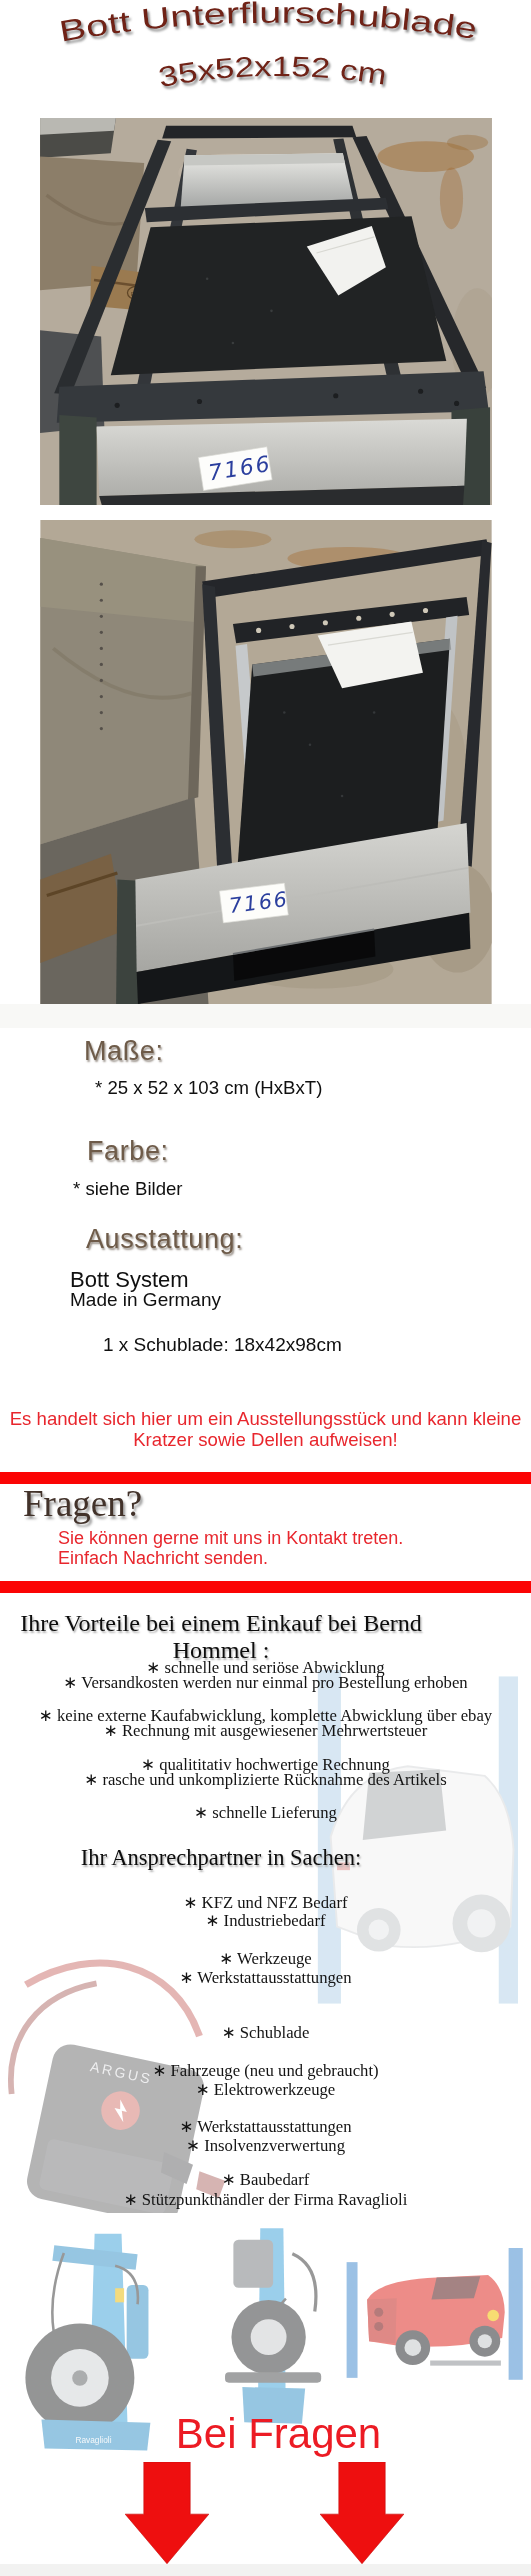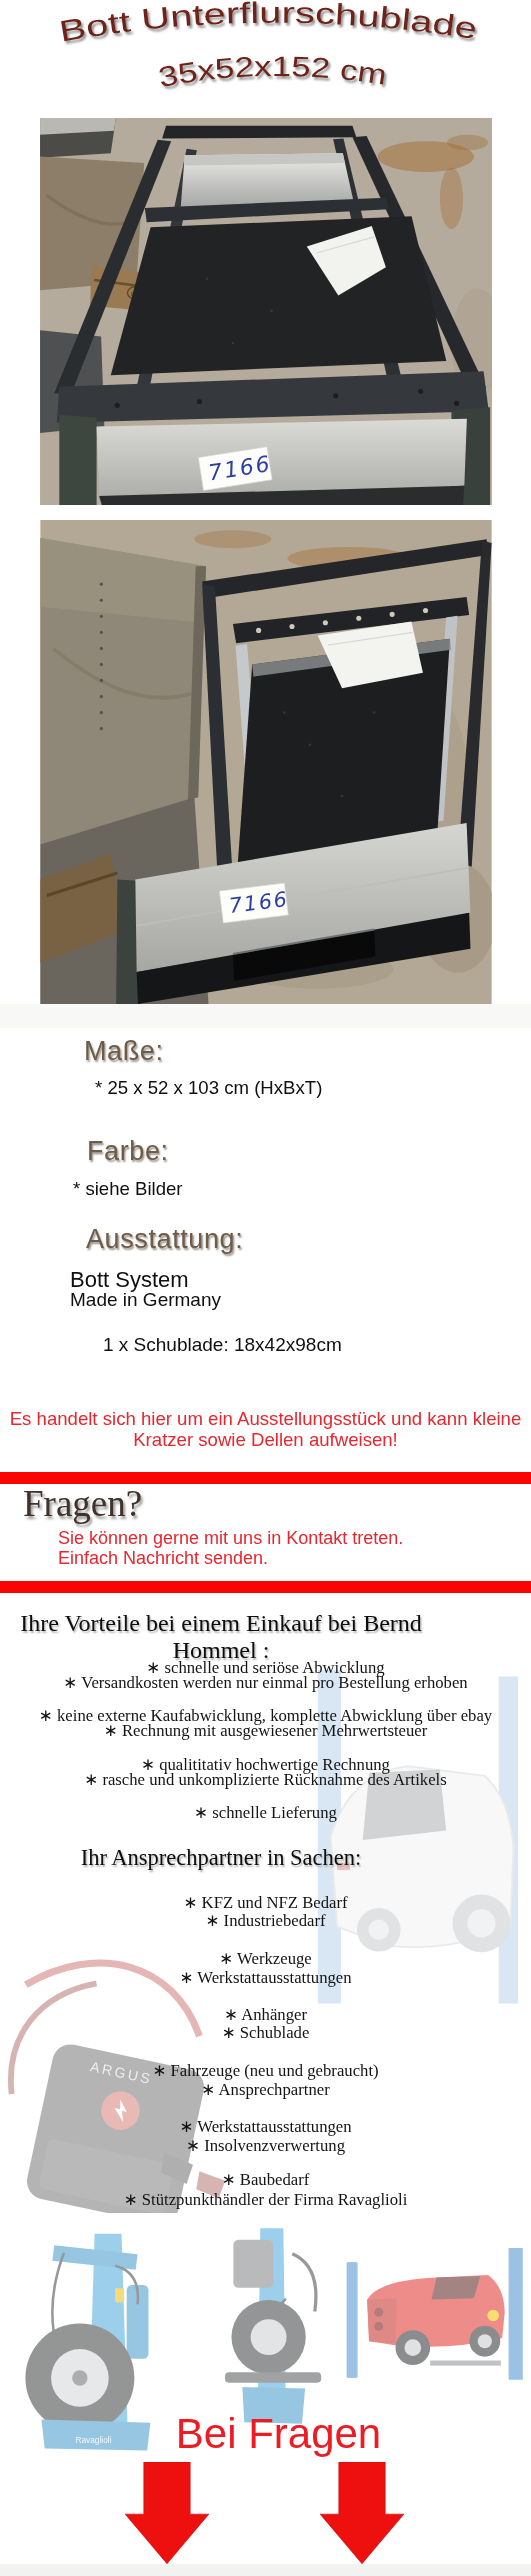--- a/index.html
+++ b/index.html
@@ -239,24 +239,23 @@
   <div class="abs bullet" style="top:1722px">∗ Rechnung mit ausgewiesener Mehrwertsteuer</div>
   <div class="abs bullet" style="top:1756px">∗ qualititativ hochwertige Rechnung</div>
   <div class="abs bullet" style="top:1771px">∗ rasche und unkomplizierte Rücknahme des Artikels</div>
   <div class="abs bullet" style="top:1804px">∗ schnelle Lieferung</div>
 
   <div class="abs serif-h" style="top:1845px;font-size:22.5px">Ihr Ansprechpartner in Sachen:</div>
   <div class="abs bullet" style="top:1894px">∗ KFZ und NFZ Bedarf</div>
   <div class="abs bullet" style="top:1912px">∗ Industriebedarf</div>
   <div class="abs bullet" style="top:1950px">∗ Werkzeuge</div>
   <div class="abs bullet" style="top:1969px">∗ Werkstattausstattungen</div>
-  <div class="abs bullet" style="top:2006px">∗ Anhänger</div>
   <div class="abs bullet" style="top:2024px">∗ Schublade</div>
   <div class="abs bullet" style="top:2062px">∗ Fahrzeuge (neu und gebraucht)</div>
-  <div class="abs bullet" style="top:2081px">∗ Ansprechpartner</div>
+  <div class="abs bullet" style="top:2081px">∗ Elektrowerkzeuge</div>
   <div class="abs bullet" style="top:2118px">∗ Werkstattausstattungen</div>
   <div class="abs bullet" style="top:2137px">∗ Insolvenzverwertung</div>
   <div class="abs bullet" style="top:2171px">∗ Baubedarf</div>
   <div class="abs bullet" style="top:2191px">∗ Stützpunkthändler der Firma Ravaglioli</div>
 
   <svg class="abs" style="left:19px;top:2227px;opacity:.5" width="141" height="225" viewBox="0 0 220 350">
     <polygon points="118,10 160,10 170,330 108,338" fill="#3aa0d8"></polygon>
     <polygon points="55,28 185,42 182,66 52,52" fill="#2f8fc6"></polygon>
     <rect x="168" y="90" width="34" height="115" rx="8" fill="#2f8fc6"></rect>
     <path d="M70,40 Q40,120 60,190" stroke="#333" stroke-width="4" fill="none"></path>

